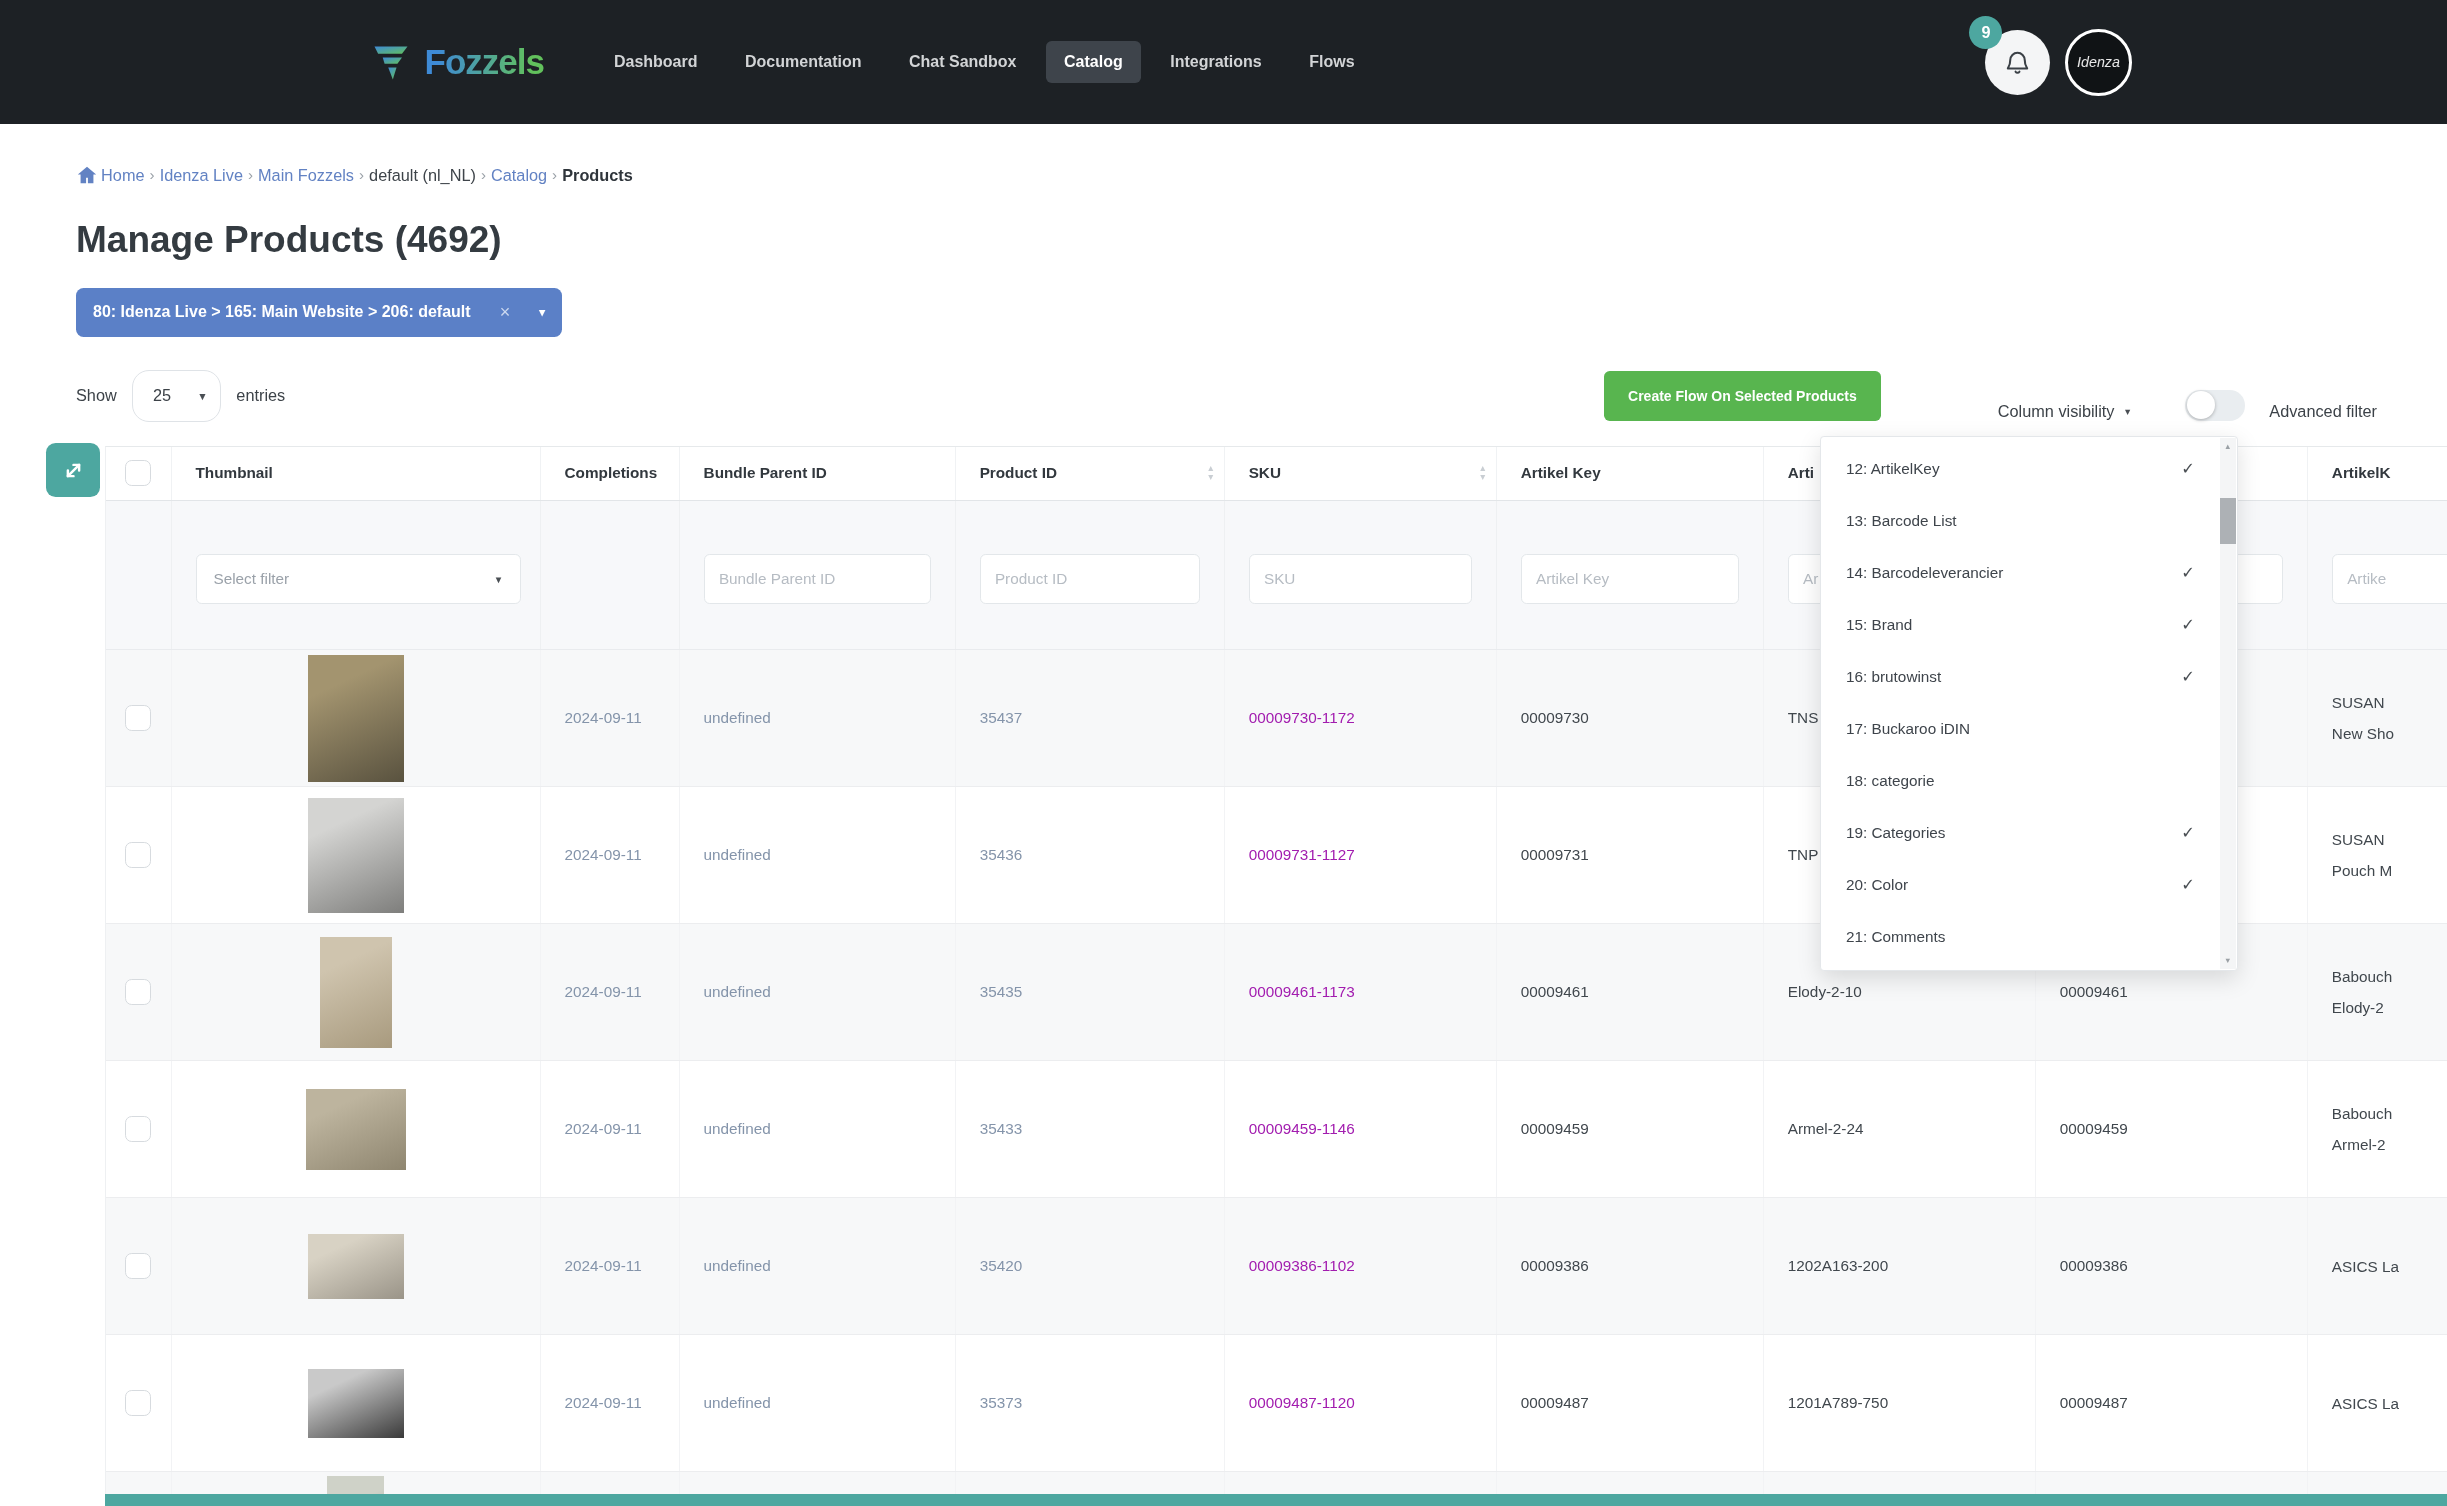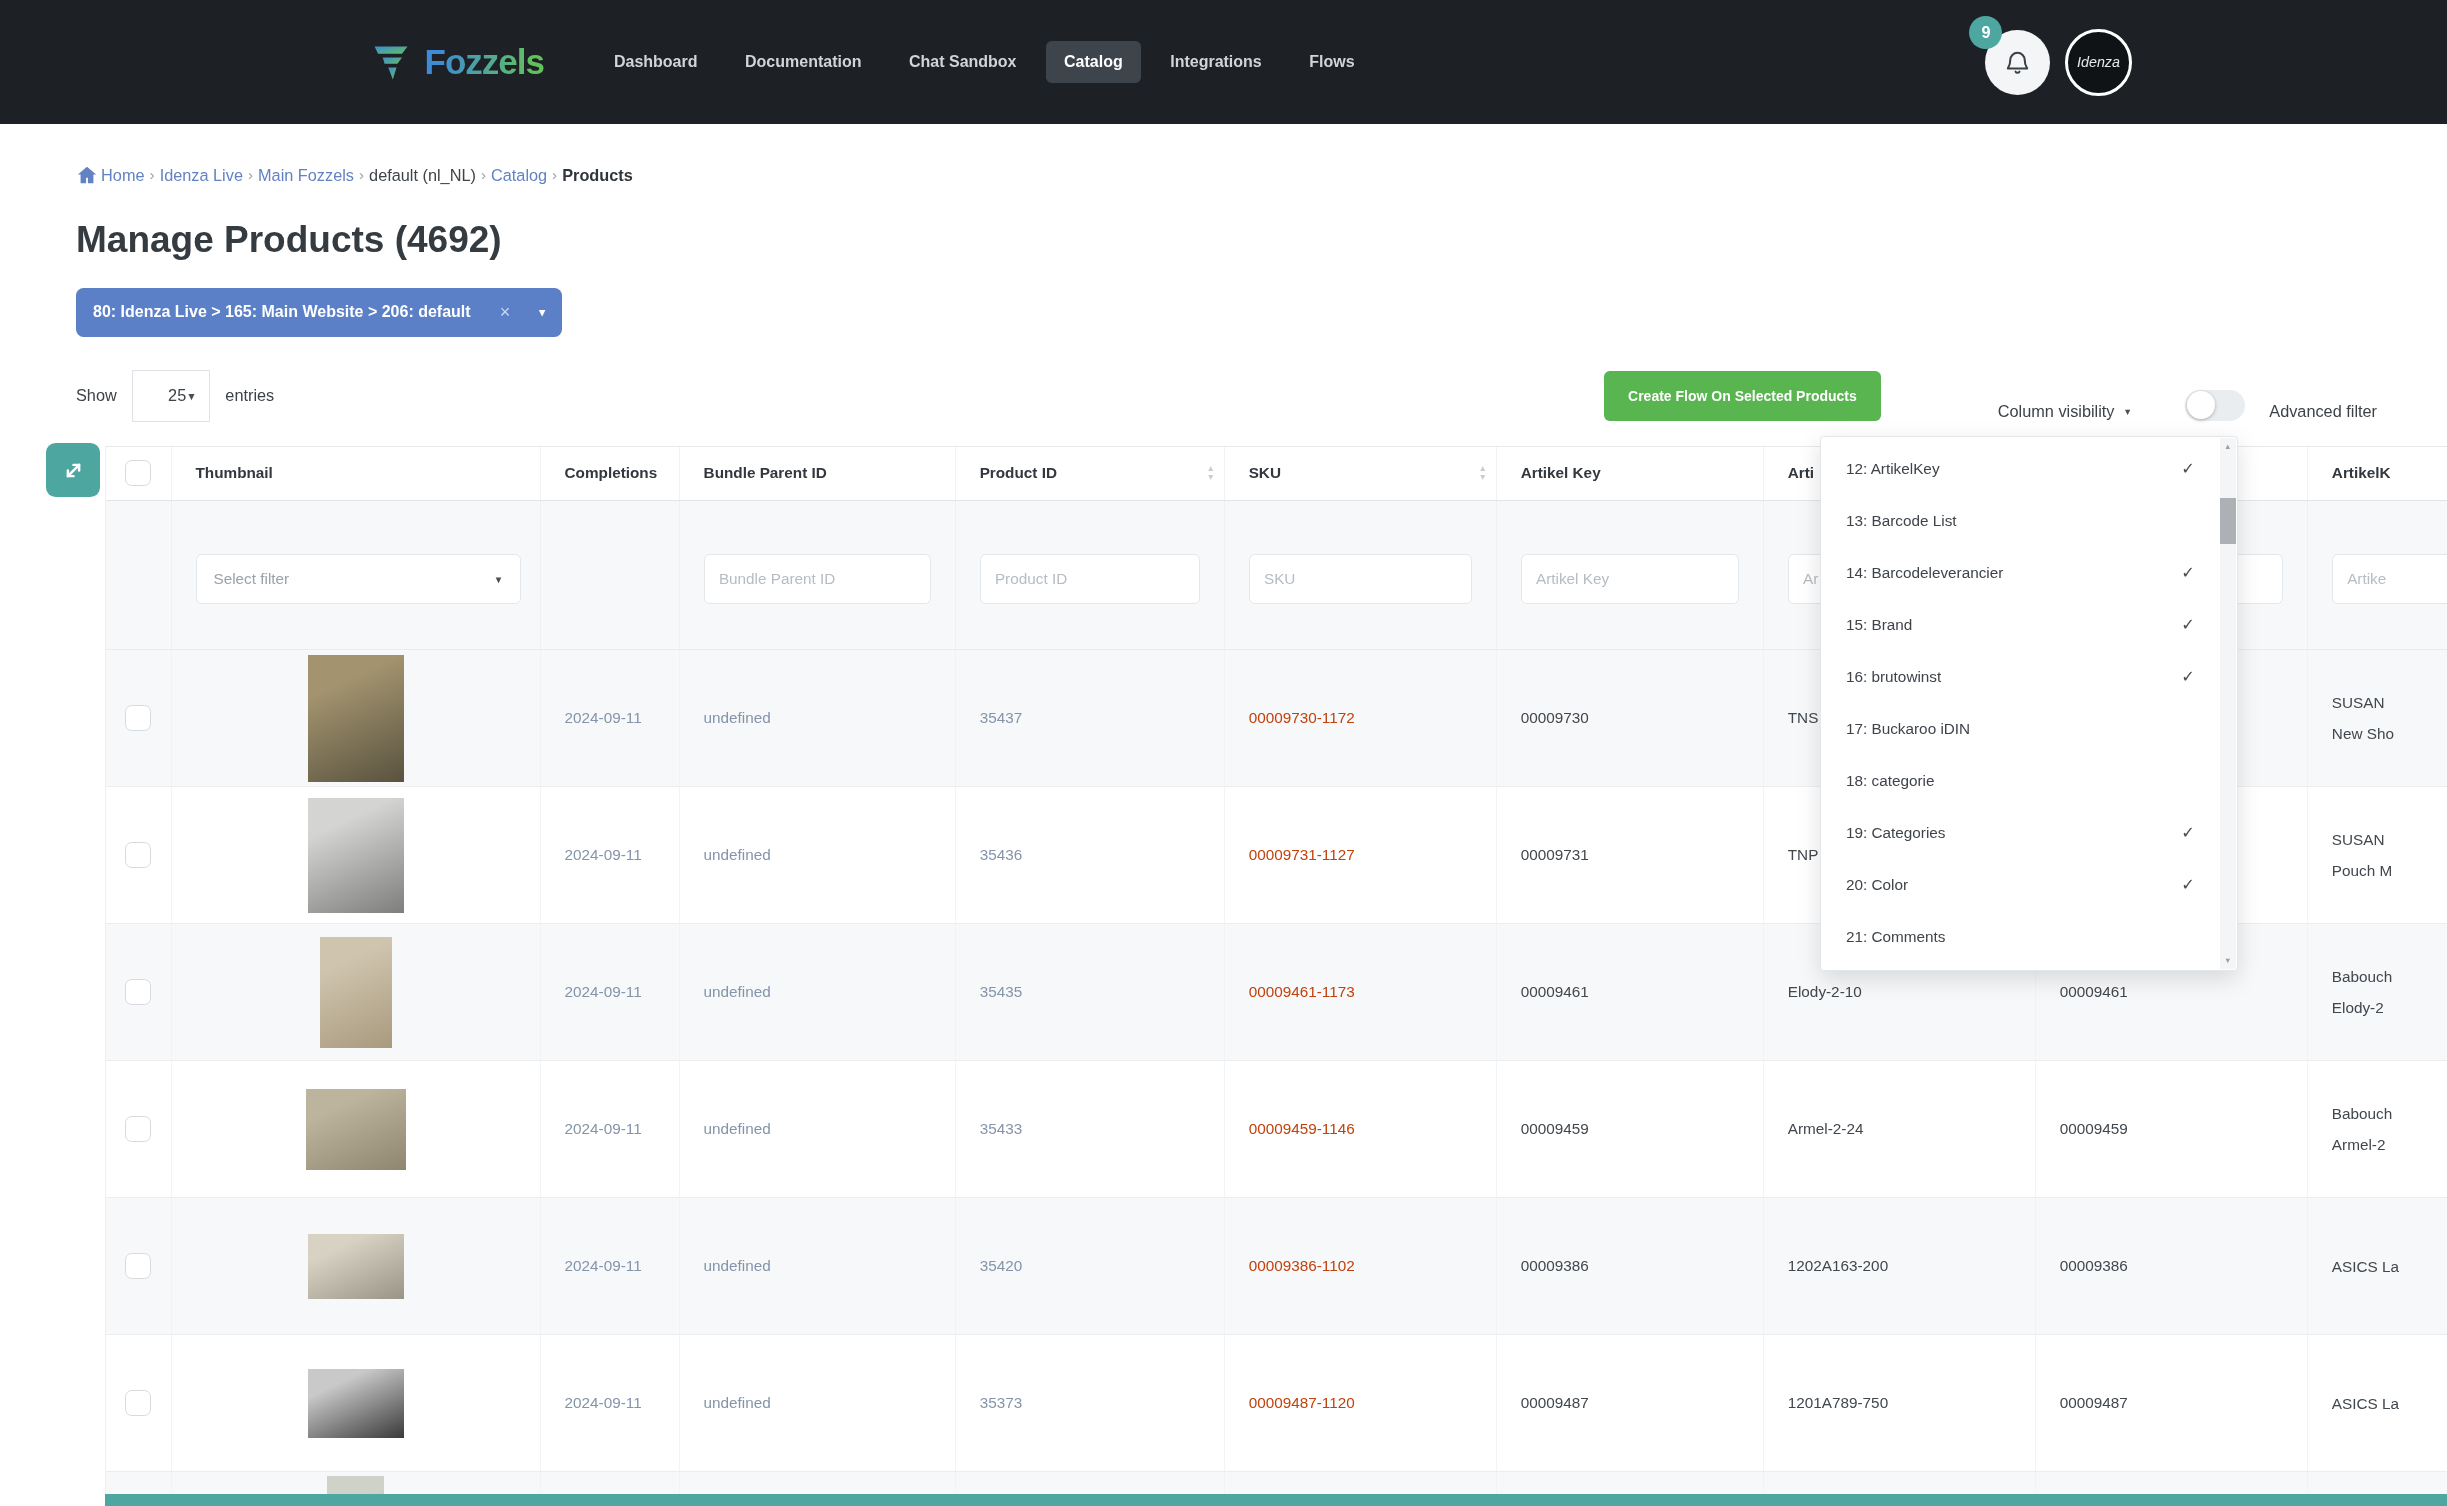--- a/index.html
+++ b/index.html
@@ -31,22 +31,22 @@
   .sep { color:#9aa1a8; font-size:15.3px; }
   .home-icon { display:flex; align-items:center; margin-right:-1.9px; }
   .page-title { font-size:37px; font-weight:700; color:#343b41; margin:32.5px 0 0 76px; }
   
   .chip { display:inline-flex; align-items:center; gap:29px; background:#5b80c7; color:#fff; font-weight:700;
     font-size:16px; border-radius:7.6px; padding:14.3px 17px; margin:27px 0 0 76px; cursor:pointer; }
   .chip-close { color:#ccd8ef; font-size:18px; font-weight:400; }
   .chip-caret { font-size:11.5px; }
   
   .controls { display:flex; align-items:center; margin:32.5px 70px 0 76px; font-size:16.3px; }
-  .page-size { width:78px; height:52px; border:1px solid #dfe3e7; border-radius:0; background:#fff;
-    display:flex; align-items:center; justify-content:flex-end; padding:0 12.4px 0 20px; margin:0 15.3px; cursor:pointer; }
+  .page-size { width:89px; height:52px; border:1px solid #dfe3e7; border-radius:17px; background:#fff;
+    display:flex; align-items:center; justify-content:space-between; padding:0 12.4px 0 20px; margin:0 15.3px; cursor:pointer; }
   .caret-dark { font-size:10.5px; color:#4a4f54; }
   .controls-right { margin-left:auto; display:flex; align-items:flex-end; }
   .green-btn { background:#58b54f; color:#fff; font-size:14px; font-weight:700; border:none; border-radius:5.7px;
     padding:17px 24px; cursor:pointer; }
   .colvis { display:flex; align-items:center; gap:10.5px; margin-left:117px; cursor:pointer; }
   .toggle { width:60px; height:31px; background:#e9edf0; border-radius:15.3px; position:relative; margin-left:55px; cursor:pointer; }
   .knob { position:absolute; left:1.9px; top:1.4px; width:28px; height:28px; background:#fff; border-radius:50%;
     box-shadow:0 1px 3.8px rgba(0,0,0,.28); }
   .advfilter { margin-left:24px; }
   
@@ -57,21 +57,21 @@
   .sort { position:absolute; right:8.6px; top:50%; transform:translateY(-50%); display:flex; flex-direction:column;
     line-height:8.6px; font-size:8.6px; color:#c9ced3; cursor:pointer; }
   .filter-row td { background:#f7f8fa; padding:53px 24px 45px; border-bottom:1px solid #e9ebee; border-right:1px solid #eef0f2; }
   tbody td { padding:0 24px; height:137px; border-bottom:1px solid #ecedef; border-right:1px solid #f2f3f5;
     vertical-align:middle; white-space:nowrap; }
   tbody tr:nth-child(odd) td { background:#f7f8f9; }
   .cb-cell { padding:0 0 0 19px !important; }
   .checkbox { width:26px; height:26px; border:1px solid #d7dbdf; border-radius:6.7px; background:#fff; cursor:pointer; }
   .thumb { margin:0 auto; }
   .c-link { color:#8494aa; }
-  .c-sku { color:#c2410c; }
+  .c-sku { color:#a21caf; }
   .c-dark { color:#40474d; }
   .name-cell div { line-height:31px; }
   input.col-filter { width:100%; max-width:229px; height:50px; border:1px solid #e3e7ea; border-radius:5.7px;
     padding:0 14.3px; font-size:15.3px; color:#3c4248; background:#fff; font-family:"Liberation Sans",sans-serif; }
   input.col-filter::placeholder { color:#b6bcc3; }
   .select-filter { width:325px; height:50px; border:1px solid #e3e7ea; border-radius:5.7px; background:#fff;
     display:flex; align-items:center; justify-content:space-between; padding:0 16.3px 0 17px; color:#9aa1a9; font-size:15.3px; cursor:pointer; }
   .select-caret { font-size:9.6px; color:#4a4f54; }
   
   .colvis-menu { position:absolute; left:1820px; top:436px; width:418px; height:535px; background:#fff;

